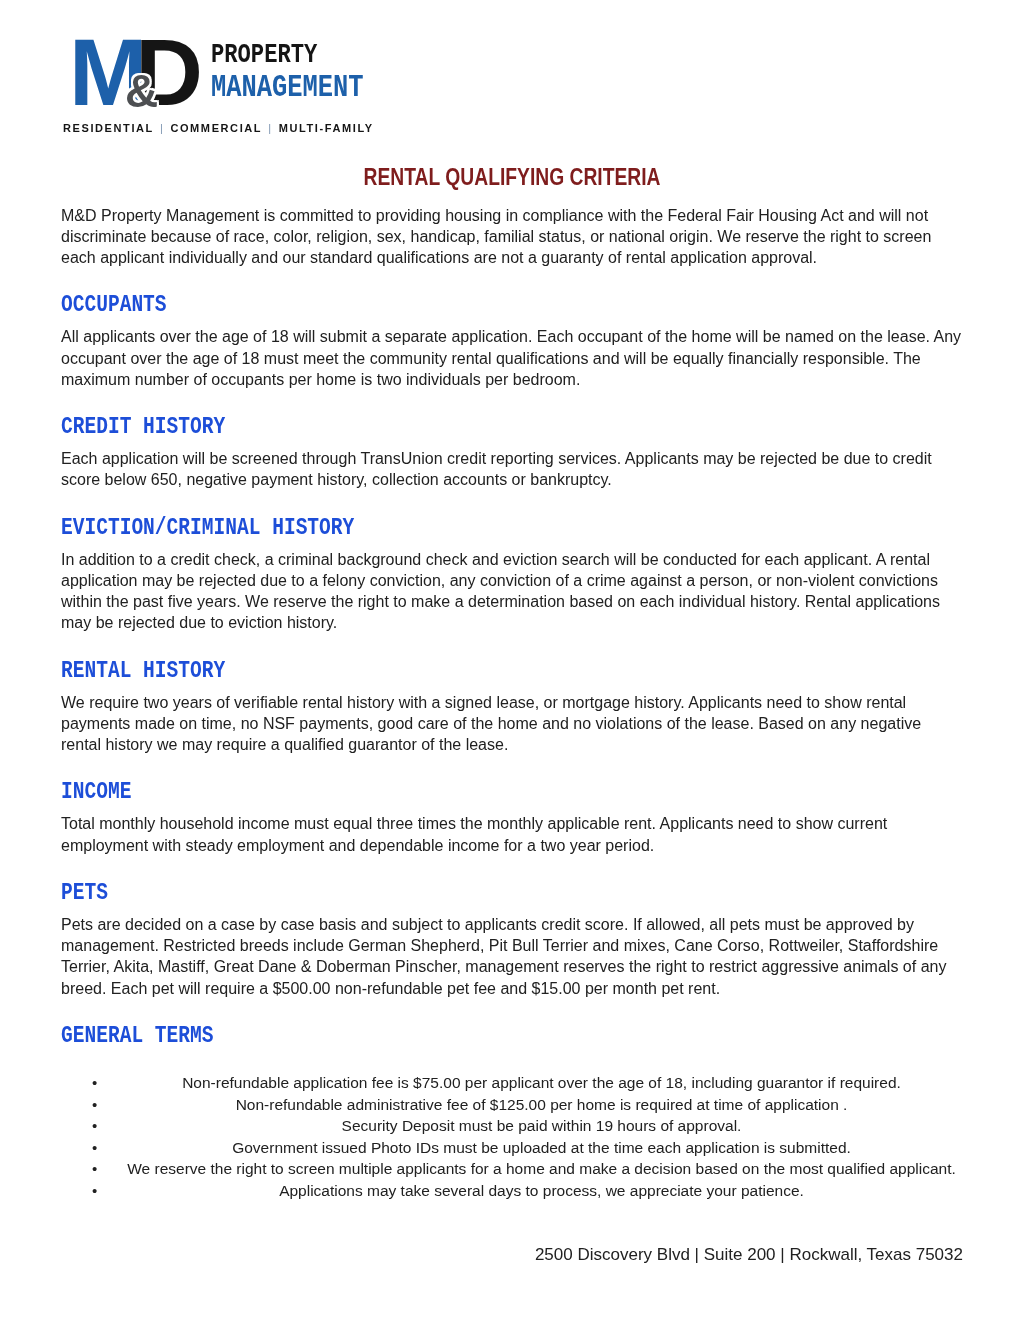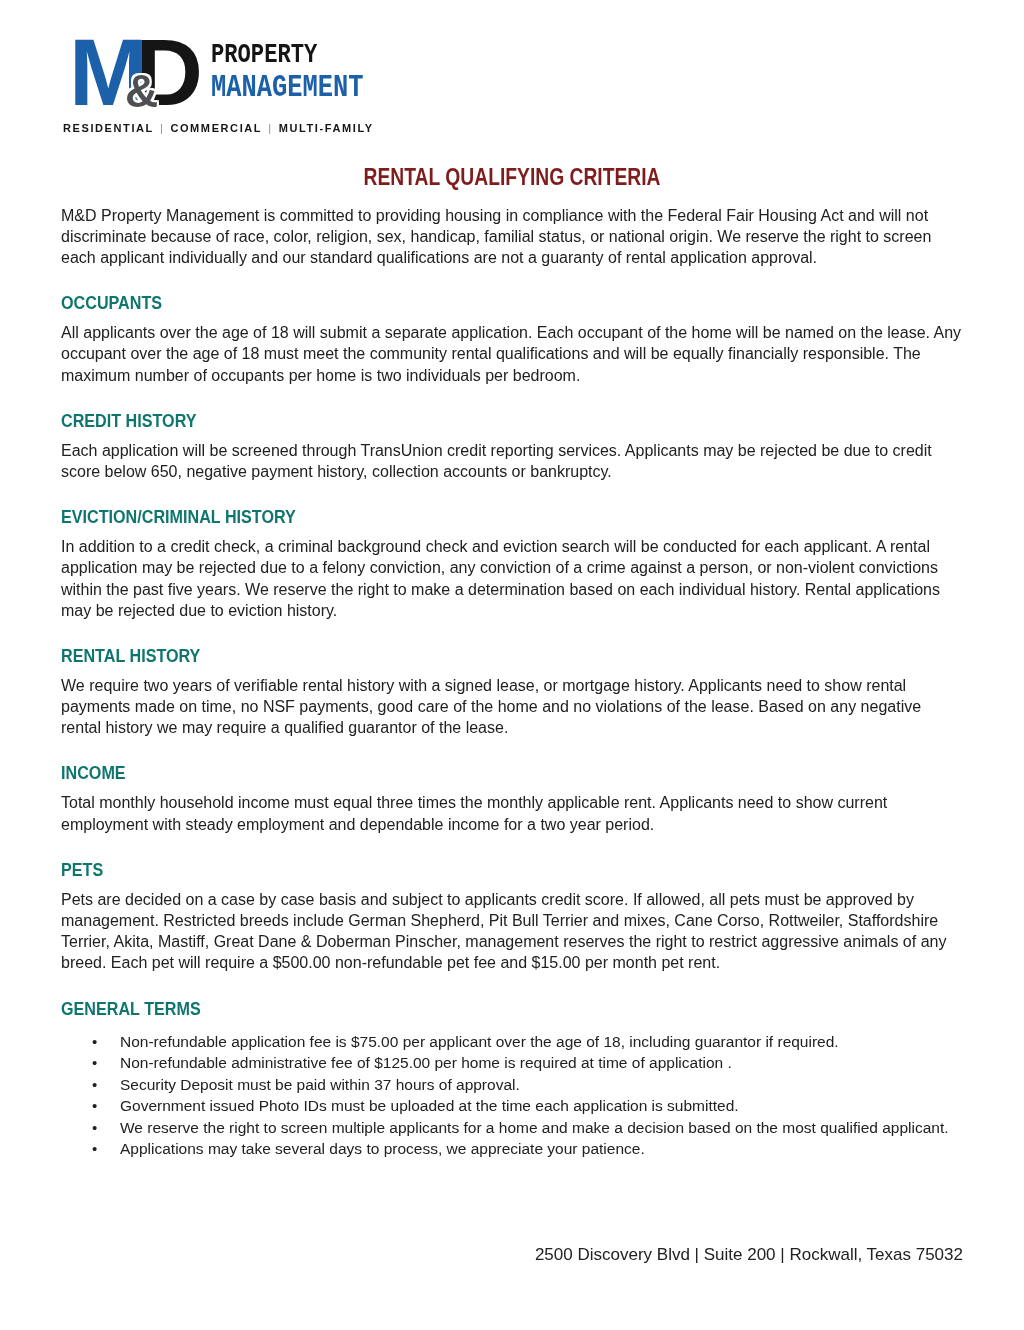--- a/index.html
+++ b/index.html
@@ -55,26 +55,26 @@
     margin:27px 0 0 0;text-align:center;
     font-size:23.5px;line-height:1.05;color:#7f1d1d;
   }
   h1 .cond{display:inline-block;transform:scaleX(0.82);transform-origin:center;
     font-weight:700;letter-spacing:0px;white-space:nowrap;}
   
   .intro{margin:15px 0 0 0;}
   p{margin:0;font-size:16px;line-height:21.2px;color:#212121;}
   h2{
     margin:25px 0 9px 0;
-    font-size:19px;line-height:1.05;color:#0f766e;
+    font-size:23px;line-height:1.05;color:#1d4ed8;font-family:Liberation Mono, monospace;
   }
   h2 .cond{display:inline-block;transform:scaleX(0.85);transform-origin:left;
     font-weight:700;white-space:nowrap;}
   
-  ul.terms{margin:12px 0 0 0;padding:0;list-style:none;}
+  ul.terms{margin:24px 0 0 0;padding:0;list-style:none;text-align:center;}
   ul.terms li{
     position:relative;
     padding-left:59px;
     font-size:15.5px;line-height:21.6px;color:#212121;
   }
   ul.terms li::before{
     content:"\2022";
     position:absolute;left:31px;top:0;
     font-size:15px;color:#212121;
   }
@@ -134,21 +134,21 @@
   <section>
     <h2><span class="cond">PETS</span></h2>
     <p>Pets are decided on a case by case basis and subject to applicants credit score.  If allowed, all pets must be approved by management.  Restricted breeds include German Shepherd, Pit Bull Terrier and mixes, Cane Corso, Rottweiler, Staffordshire Terrier, Akita, Mastiff, Great Dane &amp; Doberman Pinscher, management reserves the right to restrict aggressive animals of any breed. Each pet will require a $500.00 non-refundable pet fee and $15.00 per month pet rent.</p>
   </section>
 
   <section>
     <h2><span class="cond">GENERAL TERMS</span></h2>
     <ul class="terms">
       <li>Non-refundable application fee is $75.00 per applicant over the age of 18, including guarantor if required.</li>
       <li>Non-refundable administrative fee of $125.00 per home is required at time of application .</li>
-      <li>Security Deposit must be paid within 37 hours of approval.</li>
+      <li>Security Deposit must be paid within 19 hours of approval.</li>
       <li>Government issued Photo IDs must be uploaded at the time each application is submitted.</li>
       <li>We reserve the right to screen multiple applicants for a home and make a decision based on the most qualified applicant.</li>
       <li>Applications may take several days to process, we appreciate your patience.</li>
     </ul>
   </section>
 
   <div class="footer">2500 Discovery Blvd | Suite 200 | Rockwall, Texas 75032</div>
 
 </div>
 

